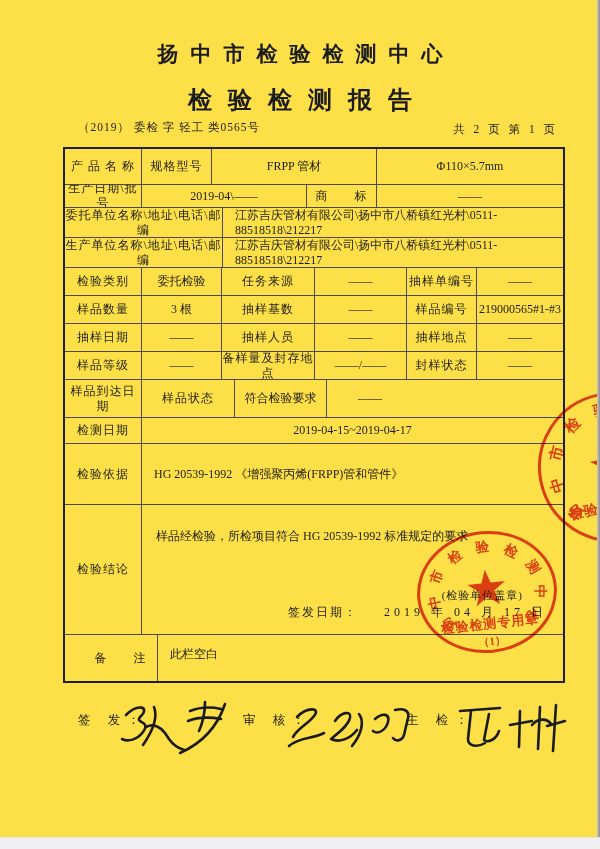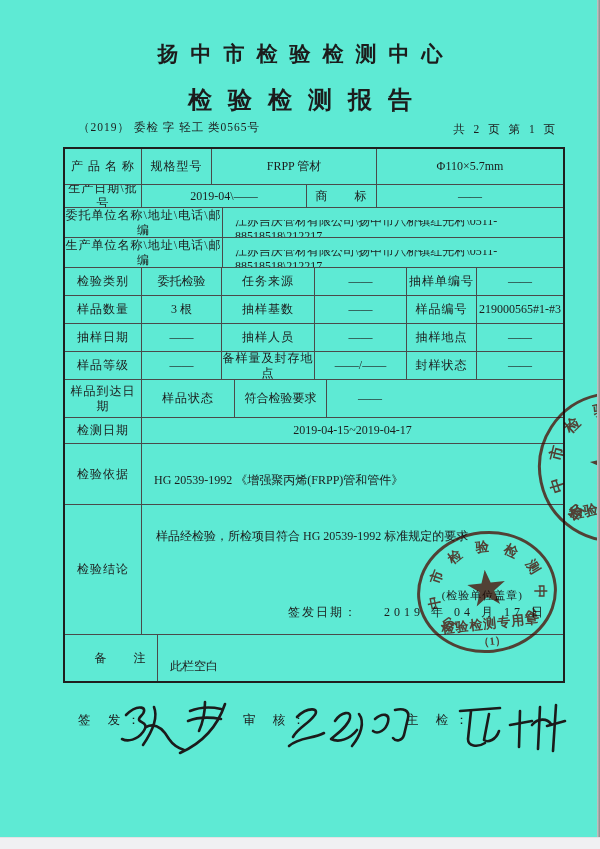--- a/index.html
+++ b/index.html
@@ -1,38 +1,38 @@
 <!DOCTYPE html>
 <html><head>
 <meta charset="utf-8">
 <style>
   * { box-sizing: border-box; margin: 0; padding: 0; }
   html,body { background:#ffffff; }
   body { font-family: "Liberation Serif", "DejaVu Serif", serif; color:#1c1c1c; }
-  .page { position:relative; width:600px; height:849px; background:#5eead4; overflow:hidden; }
+  .page { position:relative; width:600px; height:849px; background:#fde047; overflow:hidden; }
 
   
   .org-name  { position:absolute; top:40px; left:0; width:100%; text-align:center;
                font-size:21px; font-weight:bold; letter-spacing:12px; padding-left:12px; }
   .doc-title { position:absolute; top:84px; left:0; width:100%; text-align:center;
                font-size:24px; font-weight:bold; letter-spacing:16px; padding-left:16px; }
   .info-line { position:absolute; top:120px; left:0; width:100%; font-size:11.5px; }
   .report-no { position:absolute; left:78px; top:0; letter-spacing:1px; }
   .page-info { position:absolute; right:42px; top:2px; letter-spacing:3px; }
 
   
   .doc-table { position:absolute; left:63px; top:147px; width:502px; height:536px;
                border:2px solid #1f1f1f; background:transparent; }
   .trow { display:flex; width:498px; border-bottom:1px solid #4a4a4a; }
   .trow:last-child { border-bottom:none;padding-left:19px; }
   .cell { border-right:1px solid #4a4a4a; display:flex; align-items:center;
           justify-content:center; font-size:12px; text-align:center; line-height:1.25;
           overflow:hidden; }
   .cell.last { border-right:none; }
-  .cell.left { justify-content:flex-start; text-align:left; padding-left:12px; padding-right:6px;margin-top:12px; }
+  .cell.left { justify-content:flex-start; text-align:left; padding-left:12px; padding-right:6px; }
   .lbl { letter-spacing:1px; }
   .small { font-size:12px; letter-spacing:0; }
   .h36{height:36px}.h23{height:23px}.h30{height:30px}.h28{height:28px}
   .h38{height:38px}.h26{height:26px}.h61{height:61px}.h130{height:130px}.h46{height:46px}
   .w77{width:77px}.w165{width:165px}.w70{width:70px}.w186{width:186px}
   .w158{width:158px}.w340{width:340px}
   .w80{width:80px}.w93{width:93px}.w92{width:92px}.w86{width:86px}
   .w421{width:421px}
 
   

